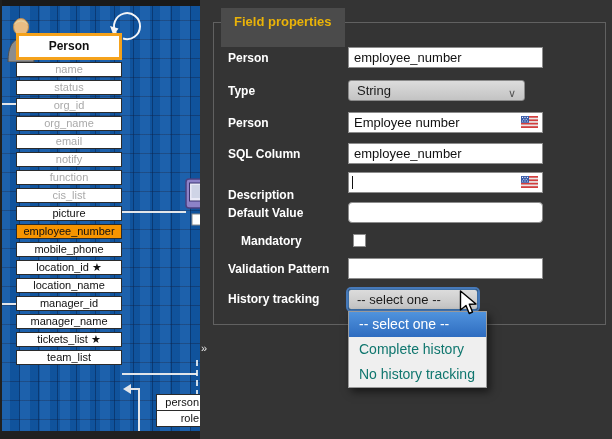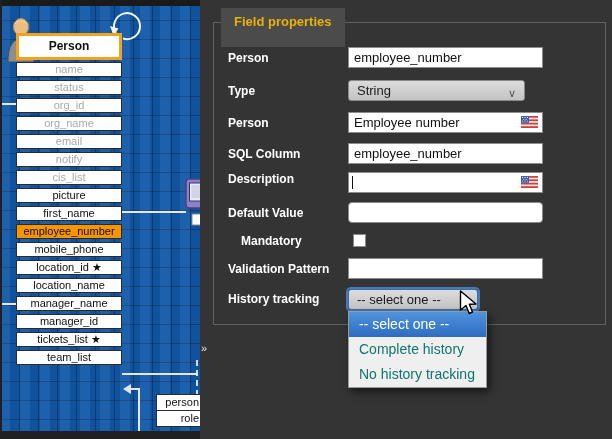--- a/index.html
+++ b/index.html
@@ -131,29 +131,29 @@
 
     <div id="entity-header">Person</div>
     <div id="entity-rows">
 
     <div class="erow" data-style="muted">name</div>
         <div class="erow" data-style="muted">status</div>
         <div class="erow" data-style="muted">org_id</div>
         <div class="erow" data-style="muted">org_name</div>
         <div class="erow" data-style="muted">email</div>
         <div class="erow" data-style="muted">notify</div>
+        <div class="erow" data-style="muted">function</div>
         <div class="erow" data-style="muted">cis_list</div>
         <div class="erow" data-style="normal">picture</div>
-        <div class="erow" data-style="normal">first_name</div>
         <div class="erow" data-style="selected">employee_number</div>
         <div class="erow" data-style="normal">mobile_phone</div>
         <div class="erow" data-style="normal">location_id ★</div>
         <div class="erow" data-style="normal">location_name</div>
+        <div class="erow" data-style="normal">manager_id</div>
         <div class="erow" data-style="normal">manager_name</div>
-        <div class="erow" data-style="normal">manager_id</div>
         <div class="erow" data-style="normal">tickets_list ★</div>
         <div class="erow" data-style="normal">team_list</div>
       </div>
 
     <div id="partial-table">
 
     <div class="prow">person</div>
         <div class="prow">role</div>
       </div>
 
@@ -194,21 +194,21 @@
           <circle cx="5.2" cy="3.2" r=".55"></circle>
           <circle cx="1.6" cy="5" r=".55"></circle>
           <circle cx="4" cy="5" r=".55"></circle>
           <circle cx="6.4" cy="5" r=".55"></circle>
         </g>
     </svg>
 
     <span class="flabel" style="top:147px;">SQL Column</span>
     <input class="tinput" style="top: 143px;" type="text" value="employee_number">
 
-    <span class="flabel" style="top:172px;text-align:center;">Description</span>
+    <span class="flabel" style="top:188px;text-align:center;">Description</span>
     <input class="tinput" style="top: 172px;" type="text" value="">
     <div id="caret-desc"></div>
     <svg class="flag" style="left:321px; top:176px;" viewBox="0 0 17 12">
       <rect width="17" height="12" fill="#e8e8e8"></rect>
       <g fill="#d23f3f">
           <rect y="0" width="17" height="1.7"></rect>
           <rect y="3.4" width="17" height="1.7"></rect>
           <rect y="6.8" width="17" height="1.7"></rect>
           <rect y="10.2" width="17" height="1.8"></rect>
         </g>

